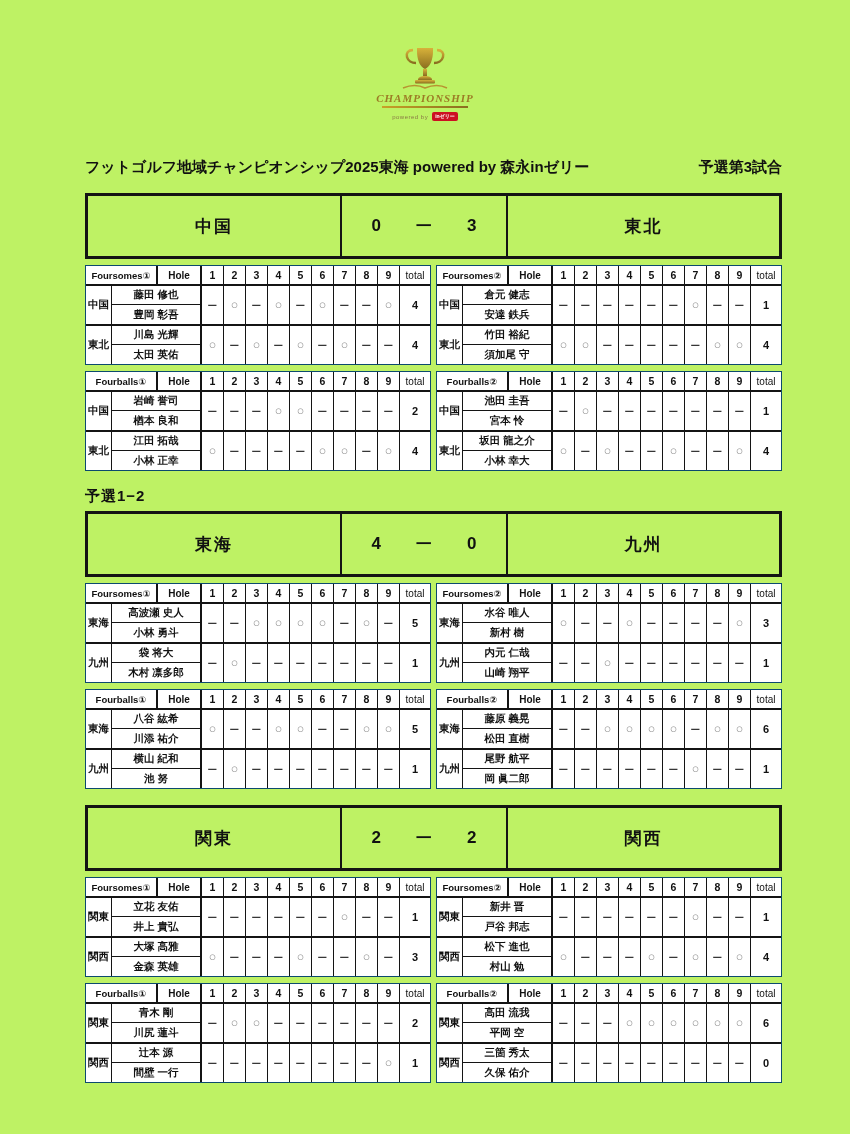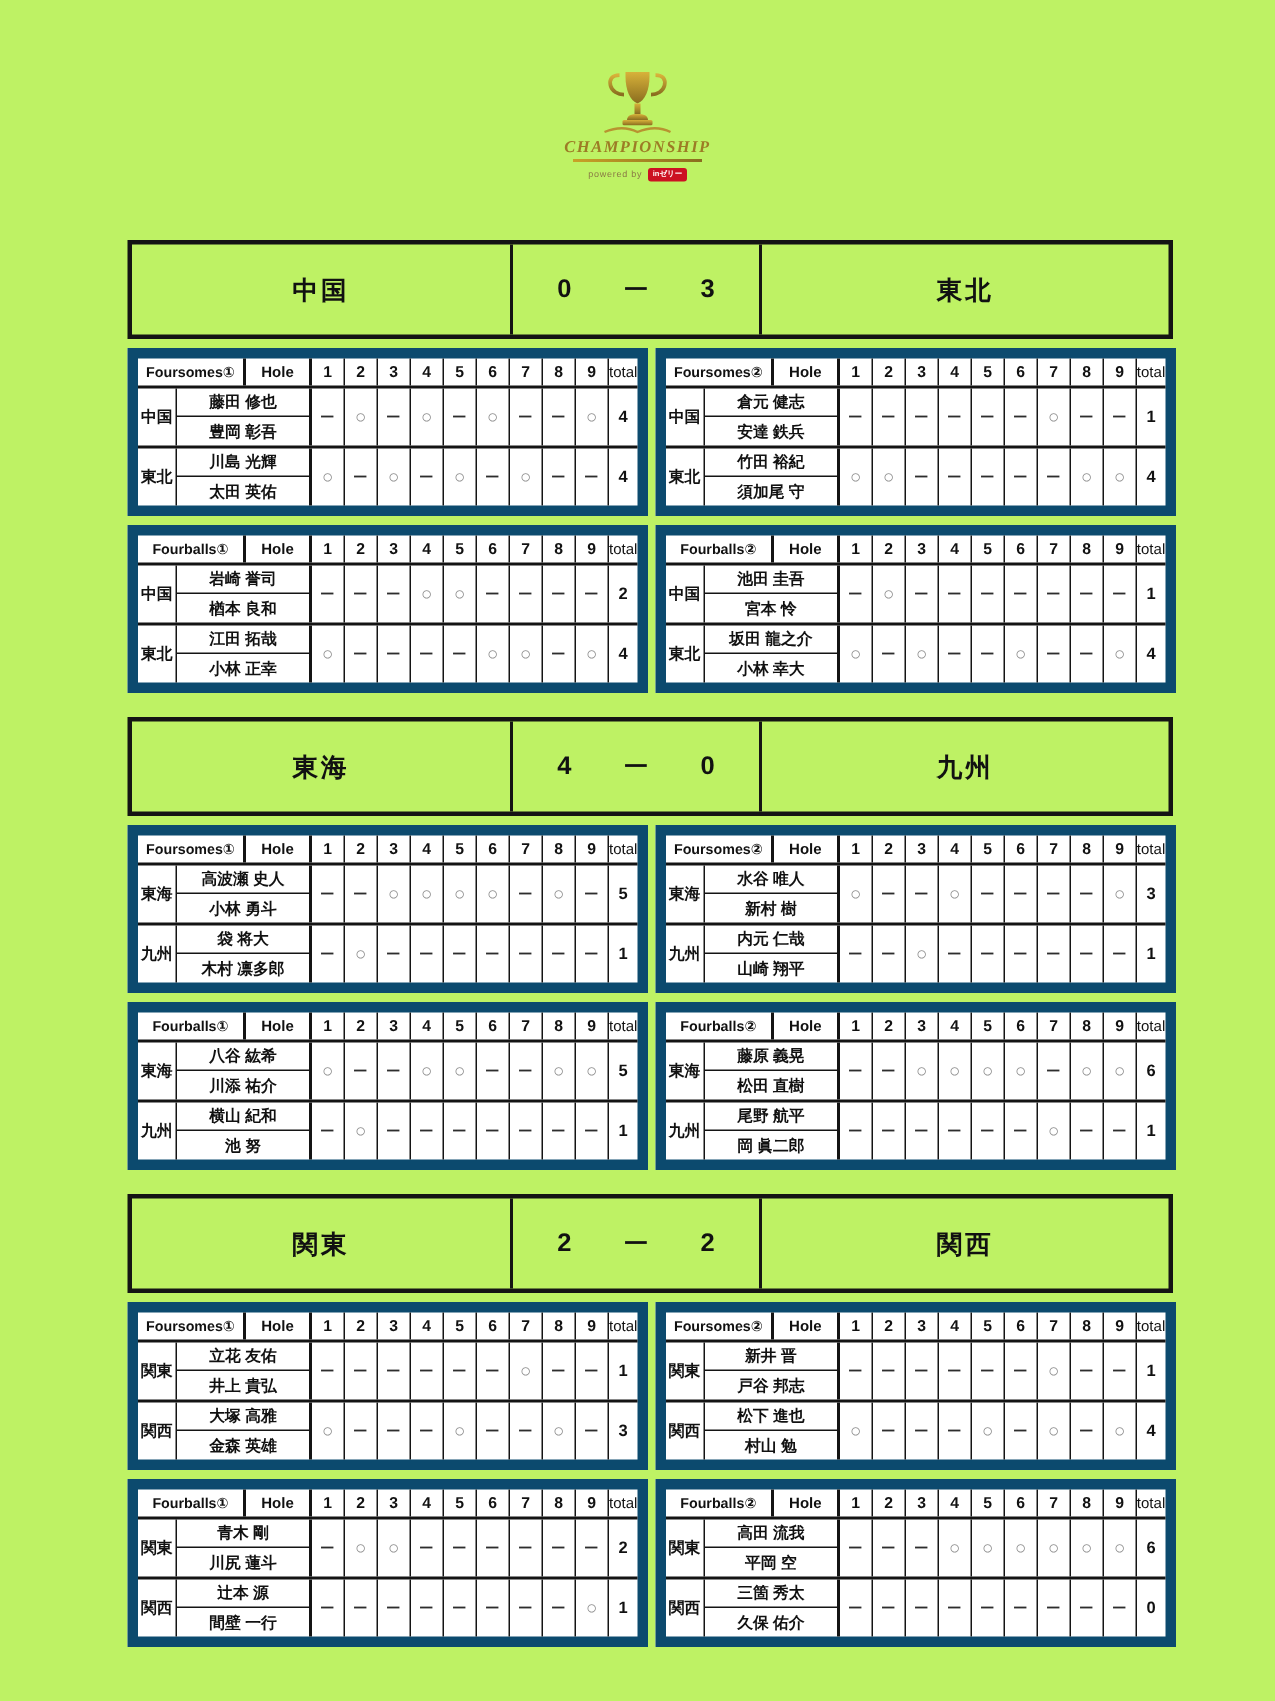--- a/index.html
+++ b/index.html
@@ -29,21 +29,21 @@
   .banner{height:60px;border:3px solid #141414;display:grid;grid-template-columns:252px 168px auto;}
   .banner>div{display:flex;align-items:center;justify-content:center;}
   .banner .bteam{font-size:17px;font-weight:bold;letter-spacing:2px;}
   .banner .bscore{border-left:2px solid #141414;border-right:2px solid #141414;gap:38px;}
   .banner .bscore span{font-size:17px;font-weight:bold;}
   .banner .bdash{display:inline-block;transform:scaleX(1.7);}
 
   .tables-row{display:flex;gap:5px;margin-top:6px;}
 
   
-  .mtable{width:357px;box-sizing:border-box;border:7px solid #0c4a6e;background:#fff;}
+  .mtable{width:357px;box-sizing:border-box;border:1px solid #0c4a6e;background:#fff;}
   .mt-head{display:grid;grid-template-columns:72px 44px repeat(9,22px) 1fr;border-bottom:2px solid #141414;}
   .mt-head>div{height:18px;display:flex;align-items:center;justify-content:center;
     border-right:1px solid #141414;font-weight:bold;}
   .mt-head .ttype{font-size:9.5px;border-right:2px solid #141414;}
   .mt-head .thole{font-size:10px;border-right:2px solid #141414;}
   .mt-head .hnum{font-size:10.5px;}
   .mt-head .ttot{font-size:10px;border-right:none;font-weight:normal;}
   .mblock{display:grid;grid-template-columns:26px 90px repeat(9,22px) 1fr;grid-auto-rows:19px;}
   .mblock.sep{border-top:2px solid #141414;}
   .mblock>div{display:flex;align-items:center;justify-content:center;box-sizing:border-box;}
@@ -78,20 +78,24 @@
     </svg>
     <div class="logo-champ">CHAMPIONSHIP</div>
     <div class="logo-sub"></div>
     <div class="powered-row">
       <span class="powered-label">powered by</span>
       <span class="brand-badge">inゼリー</span>
     </div>
   </div>
 
   <div class="content">
+    <div class="title-row">
+      <span class="title-left">フットゴルフ地域チャンピオンシップ2025東海 powered by 森永inゼリー</span>
+      <span class="title-right">予選第3試合</span>
+    </div>
 
     <div id="sections">
         <div class="section">
           <div class="banner">
             <div class="bteam">中国</div>
             <div class="bscore">
               <span>0</span>
               <span class="bdash">−</span>
               <span>3</span>
             </div>
@@ -424,20 +428,21 @@
                 </div>
                 <div class="mkcell" style="grid-column: 11;">
                   <span class="mk circ">○</span>
                 </div>
                 <div class="totcell">4</div>
               </div>
             </div>
           </div>
         </div>
         <div class="section">
+          <div class="sec-label">予選1−2</div>
           <div class="banner">
             <div class="bteam">東海</div>
             <div class="bscore">
               <span>4</span>
               <span class="bdash">−</span>
               <span>0</span>
             </div>
             <div class="bteam">九州</div>
           </div>
           <div class="tables-row">

